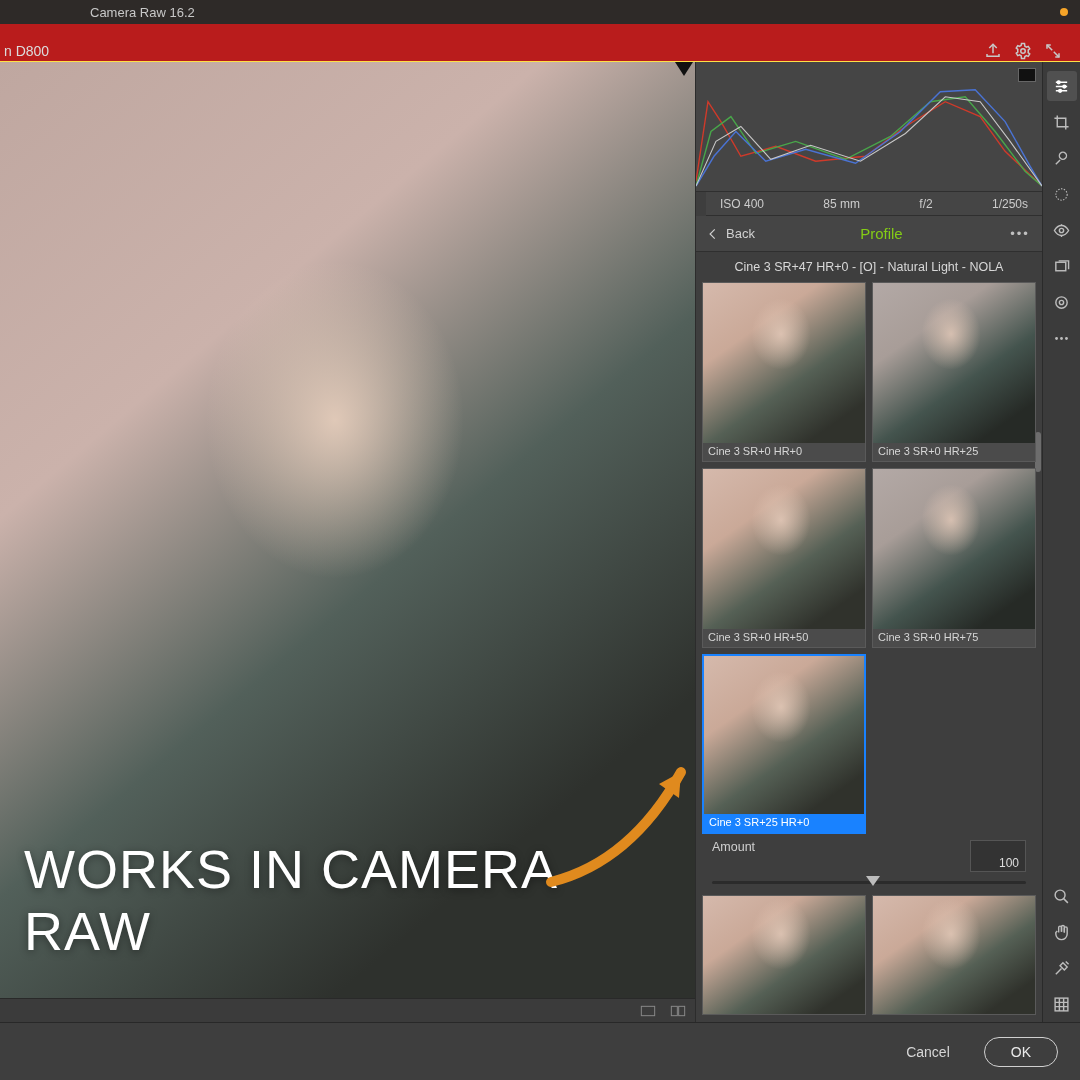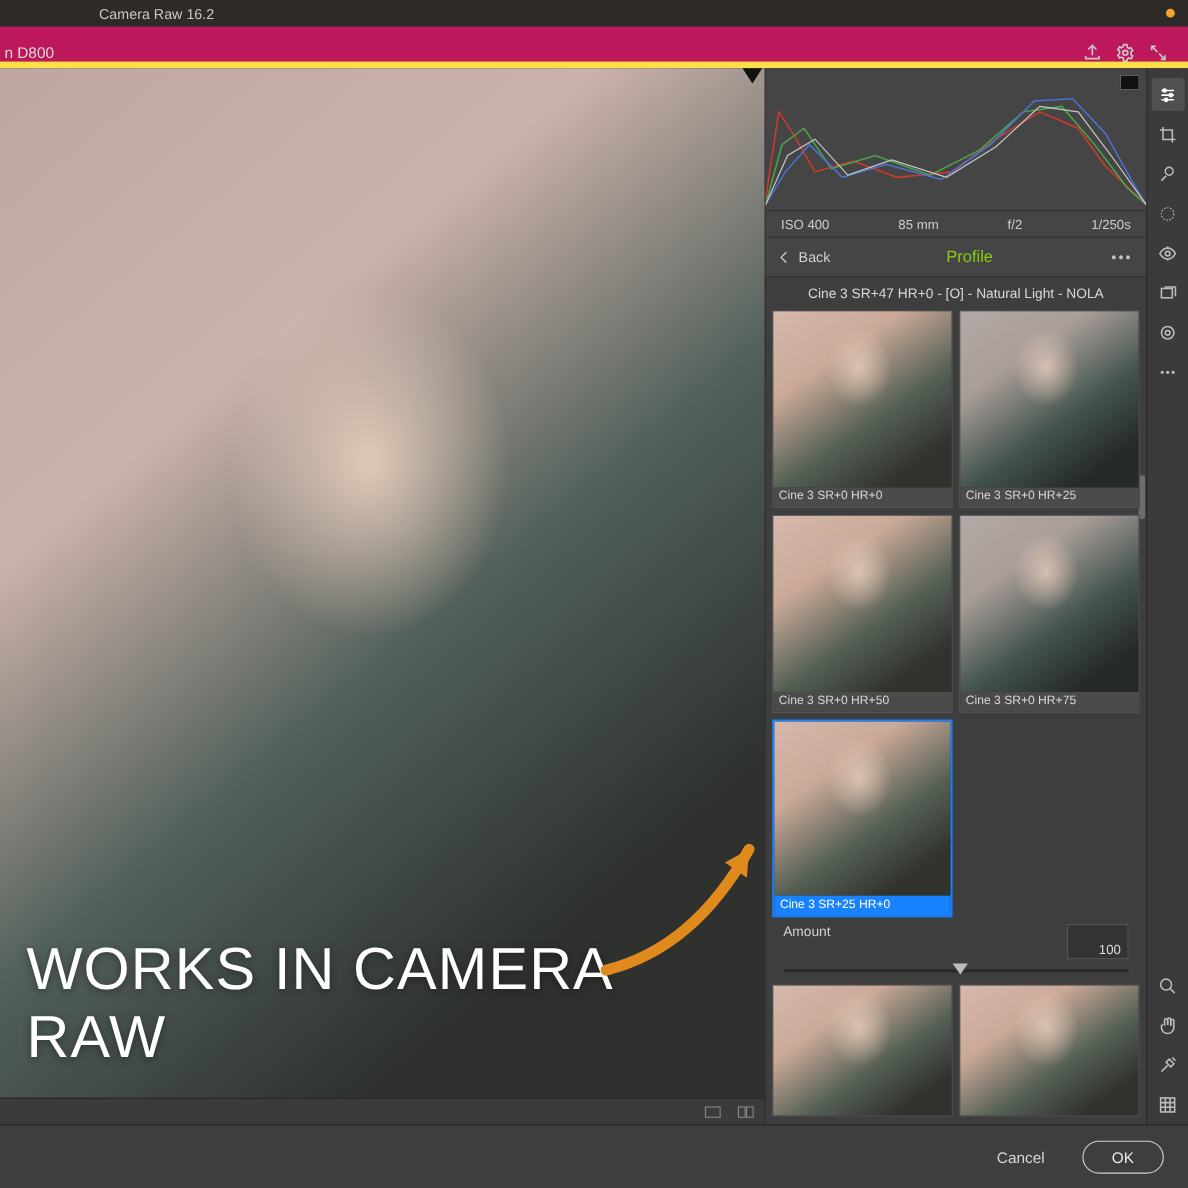--- a/index.html
+++ b/index.html
@@ -26,22 +26,22 @@
   }
   .titlebar .title { padding-left: 80px; font-weight: 500;}
   .titlebar .dot {
     position: absolute; right: 12px; top: 8px;
     width: 8px; height: 8px; border-radius: 50%; background: #f6a428;
   }
 
   
   .camerabar {
     height: 38px;
-    background: #be185d;
-    border-bottom: 6px solid #fde047;
+    background: #b91c1c;
+    border-bottom: 1px solid #fde047;
     display: flex;
     align-items: center;
     padding: 16px 12px 0 0;
     color: #dcdcdc;
     font-size: 14px;
   }
   .camerabar .cam { padding-left: 4px; }
   .camerabar .spacer { flex: 1; }
   .ico-btn {
     width: 30px; height: 30px;
@@ -74,21 +74,21 @@
   }
   .hist-triangle {
     position:absolute; right:2px; top:0;
     width:0;height:0;
     border-left:9px solid transparent;
     border-right:9px solid transparent;
     border-top:14px solid #111;
   }
   .overlay-text {
     position: absolute;
-    left: 24px; bottom: 48px;
+    left: 24px; bottom: 60px;
     font-family: Impact, "Arial Black", sans-serif;
     font-size: 54px;
     letter-spacing: 1px;
     color: #fff;
     text-shadow: 0 2px 8px rgba(0,0,0,0.4);
   }
   .arrow {
     position:absolute;
     right:-6px; bottom:130px;
     width:160px; height:140px;
@@ -123,20 +123,21 @@
     position:absolute; right:6px; top:6px;
     width:18px; height:14px; background:#111; border:1px solid #666;
   }
   .exif {
     height: 24px;
     display:flex; align-items:center; justify-content:space-between;
     padding: 0 14px;
     font-size:12px; color:#ccc;
     background:#454545;
     border-bottom:1px solid #2f2f2f;
+    margin-left:10px;
   }
   .panel-hdr {
     height: 36px;
     display:flex; align-items:center;
     padding: 0 10px;
     background:#454545;
     border-bottom:1px solid #2f2f2f;
   }
   .back-btn {
     display:flex; align-items:flex-end; gap:6px;

